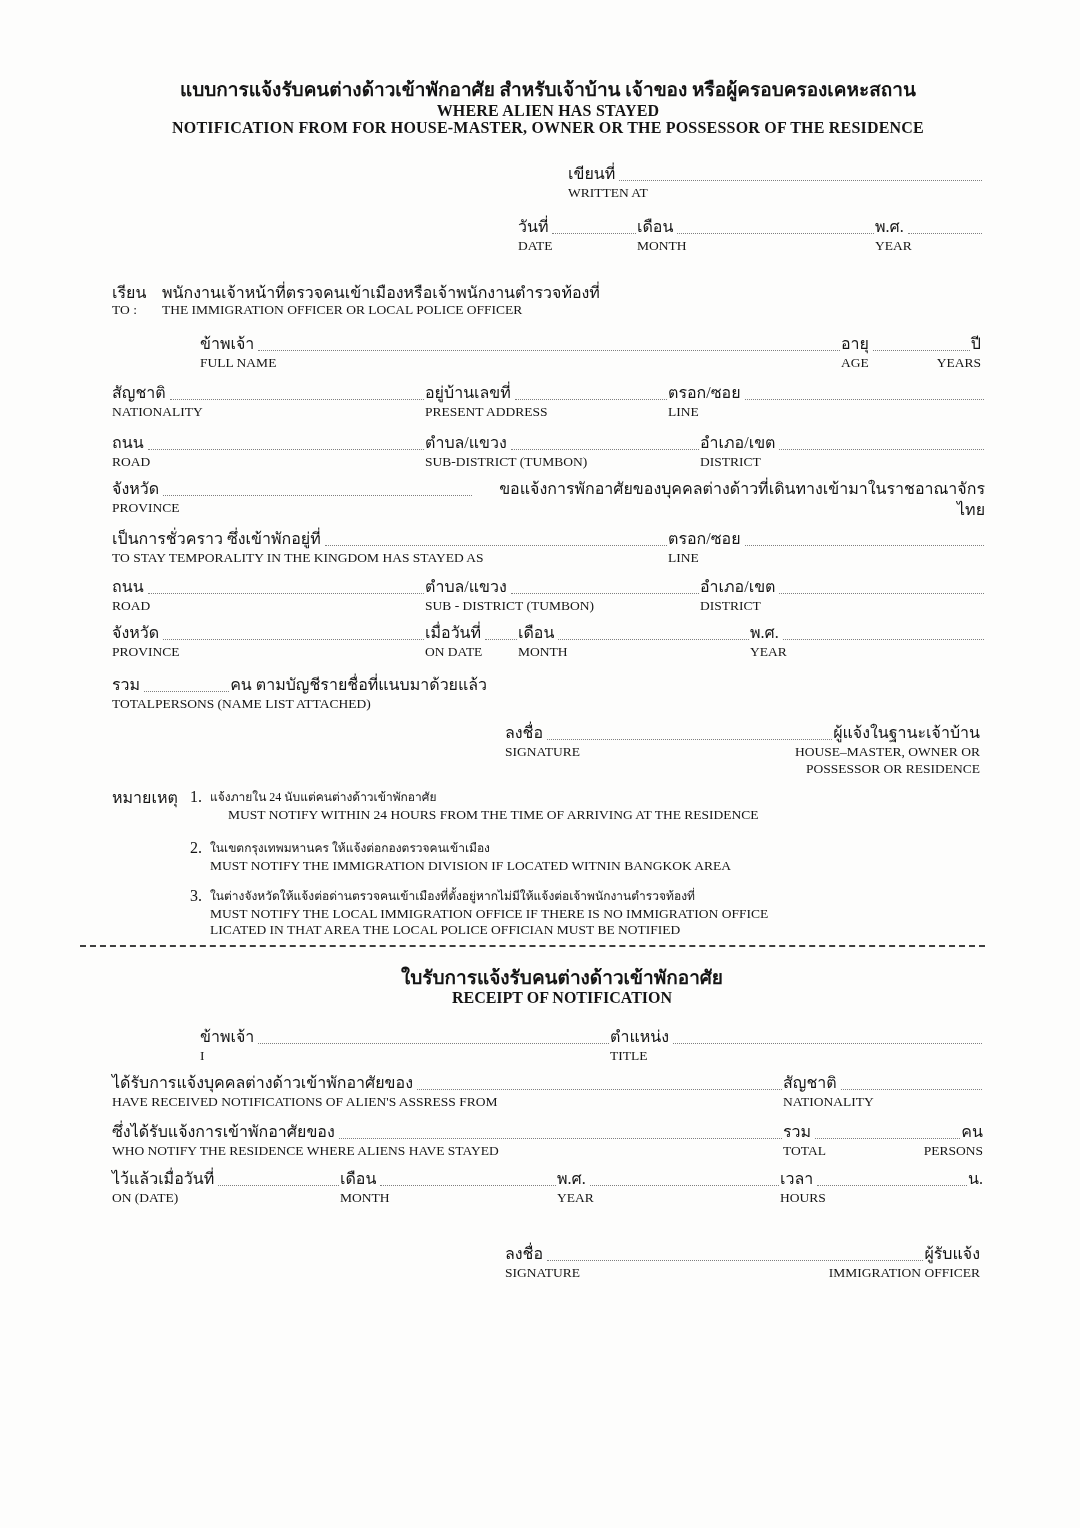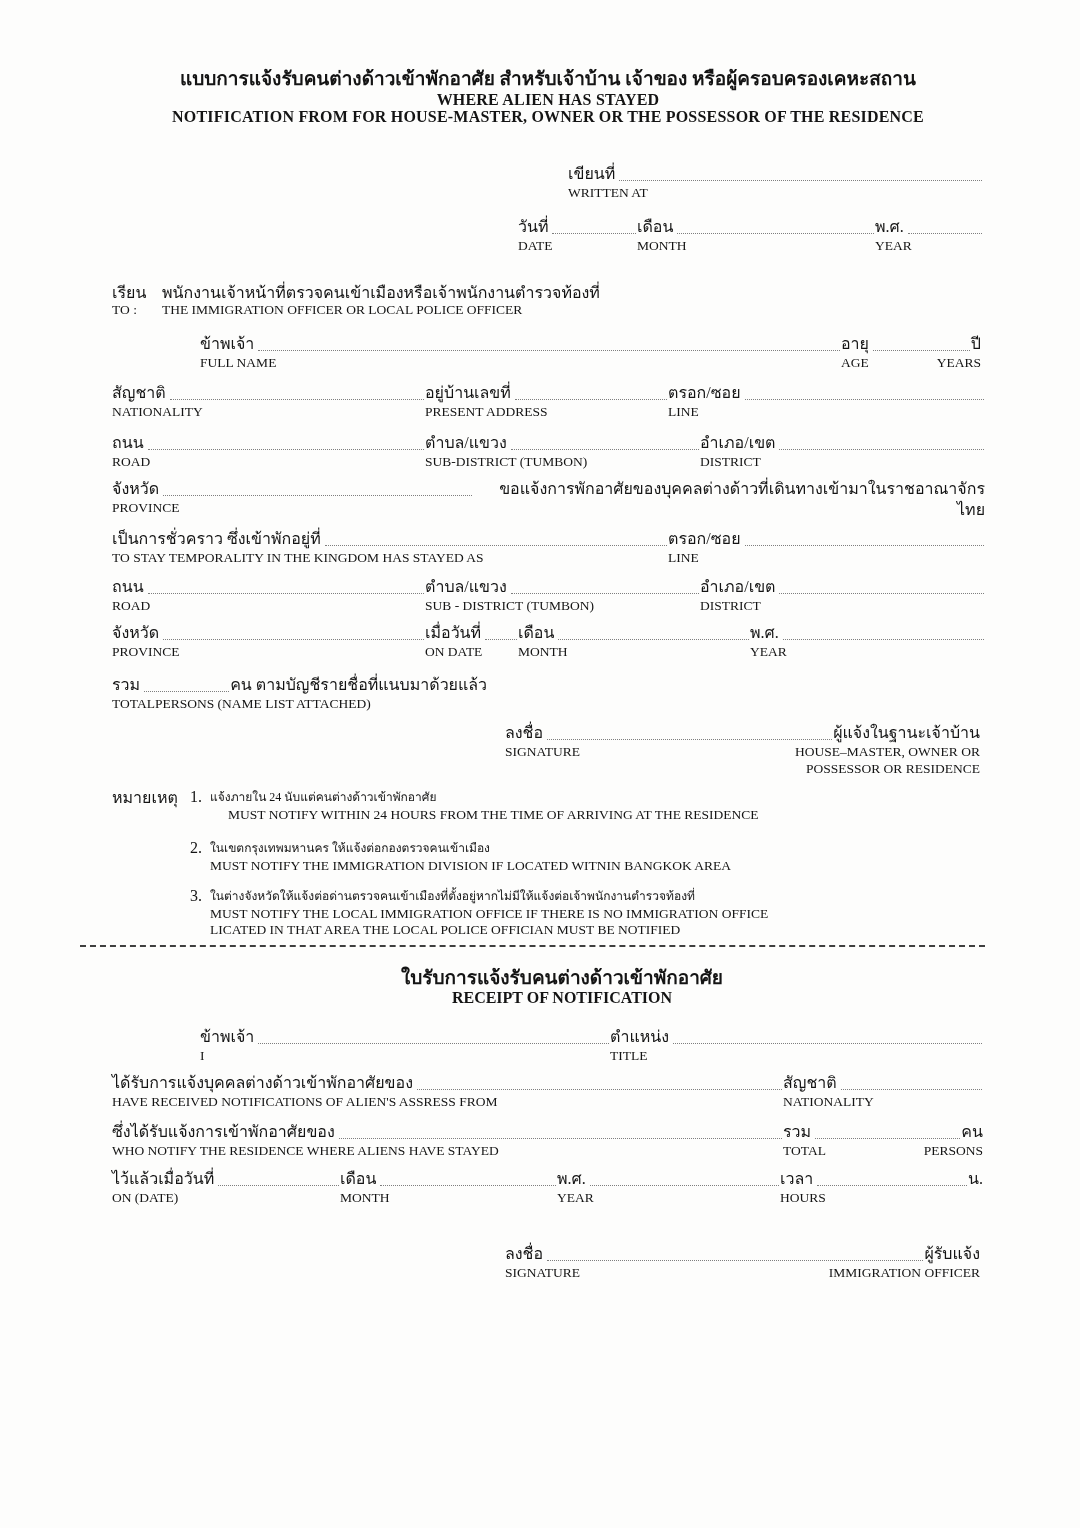--- a/index.html
+++ b/index.html
@@ -13,21 +13,21 @@
   .row { position:absolute; display:flex; align-items:flex-start; }
   .fld { display:flex; flex-direction:column; min-width:0; }
   .grow { flex:1 1 auto; }
   .tl { display:flex; align-items:flex-end; white-space:nowrap; height:21px; }
   .th { font-size:16px; line-height:21px; }
   .dots { flex:1 1 auto; border-bottom:1px dotted #7e7e7e; margin:0 1px 3px 4px; min-width:8px; }
   .en { font-size:13.5px; line-height:16px; margin-top:1px; white-space:nowrap; }
   .bl { display:flex; justify-content:space-between; }
   .right { text-align:right; }
   .center { text-align:center; }
-  .title-block { position:absolute; top:67px; left:0; right:0; text-align:center; font-weight:bold;padding-left:16px; }
+  .title-block { position:absolute; top:78px; left:0; right:0; text-align:center; font-weight:bold;padding-left:16px; }
   .title-th { font-size:19px; line-height:24px; }
   .title-en { font-size:16px; line-height:17px; letter-spacing:.2px; }
   .to-grid { display:grid; grid-template-columns:50px auto; column-gap:0; }
   .to-th { font-size:16px; line-height:19px; white-space:nowrap; }
   .to-en { font-size:13.5px; line-height:16px; white-space:nowrap; }
   .note { position:absolute; display:flex; }
   .note .no { font-size:16px; line-height:20px; width:20px; flex:0 0 20px; }
   .note .nt-th { font-size:12px; line-height:20px; }
   .note .nt-en { font-size:13.5px; line-height:16px; max-width:592px; }
   .divider { position:absolute; left:80px; right:95px; border-top:2px dashed #3f3f3f; }

